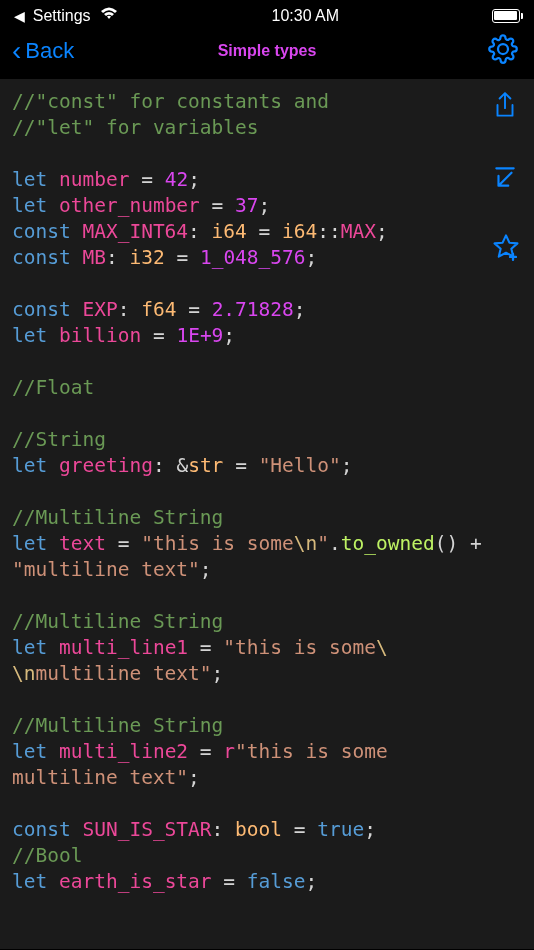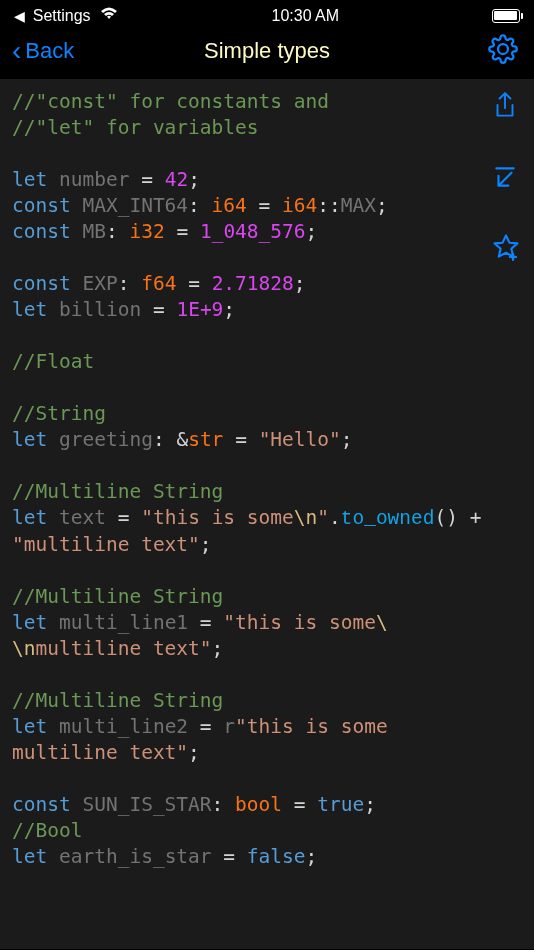--- a/index.html
+++ b/index.html
@@ -50,23 +50,23 @@
       display: flex; align-items: center;
       color: #0a84ff;
       font-size: 22px;
       gap: 4px;
       cursor: pointer;
     }
     .back-chevron { font-size: 28px; font-weight: 400; line-height: 1; }
     .nav-title {
       position: absolute;
       left: 50%; transform: translateX(-50%);
-      font-size: 22px;
-      font-weight: 400;
-      color: #fef9c3;
+      font-size: 16px;
+      font-weight: 700;
+      color: #d946ef;
     }
     .gear-btn {
       position: absolute; right: 16px;
       color: #0a84ff;
       cursor: pointer;
     }
     .content {
       background: #1b1b1b;
       height: calc(100% - 80px);
       padding: 10px 12px;
@@ -78,27 +78,27 @@
     }
     .side-actions {
       position: absolute;
       right: 14px; top: 12px;
       display: flex; flex-direction: column;
       gap: 36px;
       color: #0a84ff;
     }
     .side-actions > div { cursor: pointer; }
     .kw { color: #569cd6; }
-    .ident { color: #737373; }
+    .ident { color: #ec4899; }
     .comment { color: #6a9955; }
-    .type { color: #f97316; margin-top: 20px; }
+    .type { color: #fdba74; margin-top: 20px; }
     .num { color: #d946ef; }
     .str { color: #ce9178; }
     .op { color: #d4d4d4; }
-    .fn { color: #0ea5e9; font-family: Liberation Mono, monospace; }
+    .fn { color: #bef264; }
     .punct { color: #d4d4d4; }
     .esc { color: #d7ba7d; }
     .code-line { white-space: pre; }
     .blank { height: 26px; }
   </style>
 </head>
 <body>
 
 <div class="status-bar">
   <div class="status-left">
@@ -148,20 +148,21 @@
         <path fill="none" stroke="#0a84ff" stroke-width="1.8" stroke-linejoin="round" d="M12 2l2.9 6.3 6.9.6-5.2 4.6 1.6 6.8L12 16.9l-6.2 3.4 1.6-6.8L2.2 8.9l6.9-.6z"></path>
         <path stroke="#0a84ff" stroke-width="2" stroke-linecap="round" d="M18 18v5 M15.5 20.5h5"></path>
       </svg>
     </div>
   </div>
 
   <div class="code-line"><span class="comment">//"const" for constants and</span></div>
   <div class="code-line"><span class="comment">//"let" for variables</span></div>
   <div class="blank"></div>
   <div class="code-line"><span class="kw">let</span><span class="ident"> number </span><span class="op">=</span><span class="num"> 42</span><span class="punct">;</span></div>
+  <div class="code-line"><span class="kw">let</span><span class="ident"> other_number </span><span class="op">=</span><span class="num"> 37</span><span class="punct">;</span></div>
   <div class="code-line"><span class="kw">const</span><span class="ident"> MAX_INT64</span><span class="punct">: </span><span class="type">i64</span><span> </span><span class="op">=</span><span> </span><span class="type">i64</span><span class="punct">::</span><span class="ident">MAX</span><span class="punct">;</span></div>
   <div class="code-line"><span class="kw">const</span><span class="ident"> MB</span><span class="punct">: </span><span class="type">i32</span><span> </span><span class="op">=</span><span class="num"> 1_048_576</span><span class="punct">;</span></div>
   <div class="blank"></div>
   <div class="code-line"><span class="kw">const</span><span class="ident"> EXP</span><span class="punct">: </span><span class="type">f64</span><span> </span><span class="op">=</span><span class="num"> 2.71828</span><span class="punct">;</span></div>
   <div class="code-line"><span class="kw">let</span><span class="ident"> billion </span><span class="op">=</span><span class="num"> 1E+9</span><span class="punct">;</span></div>
   <div class="blank"></div>
   <div class="code-line"><span class="comment">//Float</span></div>
   <div class="blank"></div>
   <div class="code-line"><span class="comment">//String</span></div>
   <div class="code-line"><span class="kw">let</span><span class="ident"> greeting</span><span class="punct">: </span><span class="op">&amp;</span><span class="type">str</span><span> </span><span class="op">=</span><span> </span><span class="str">"Hello"</span><span class="punct">;</span></div>

